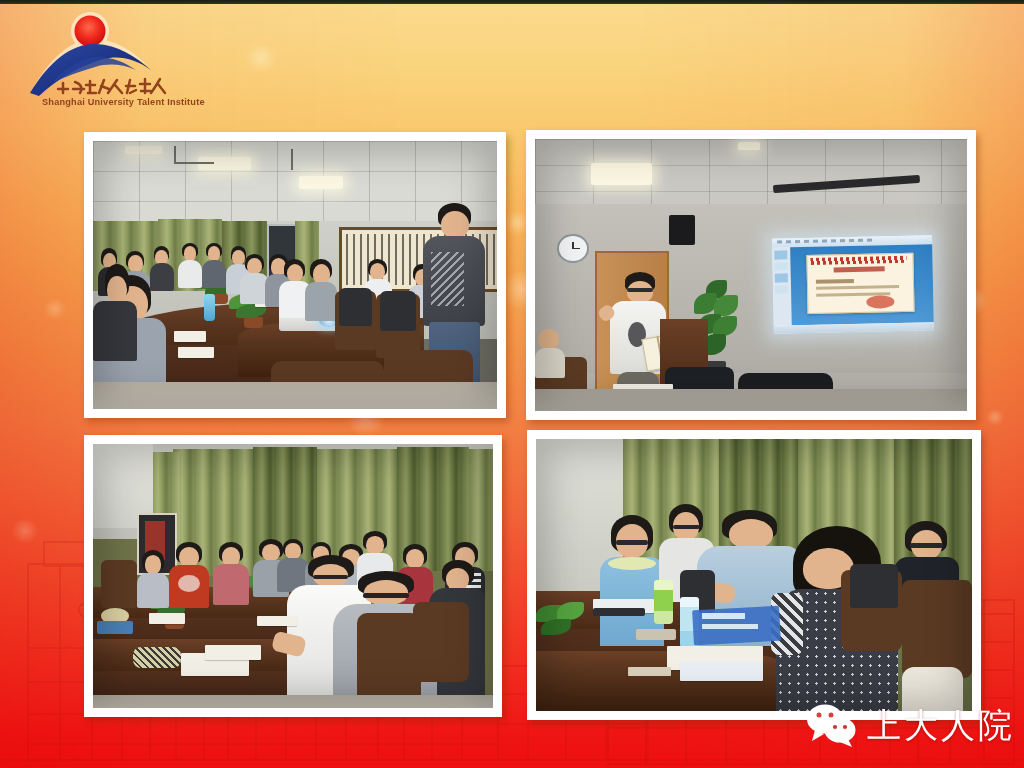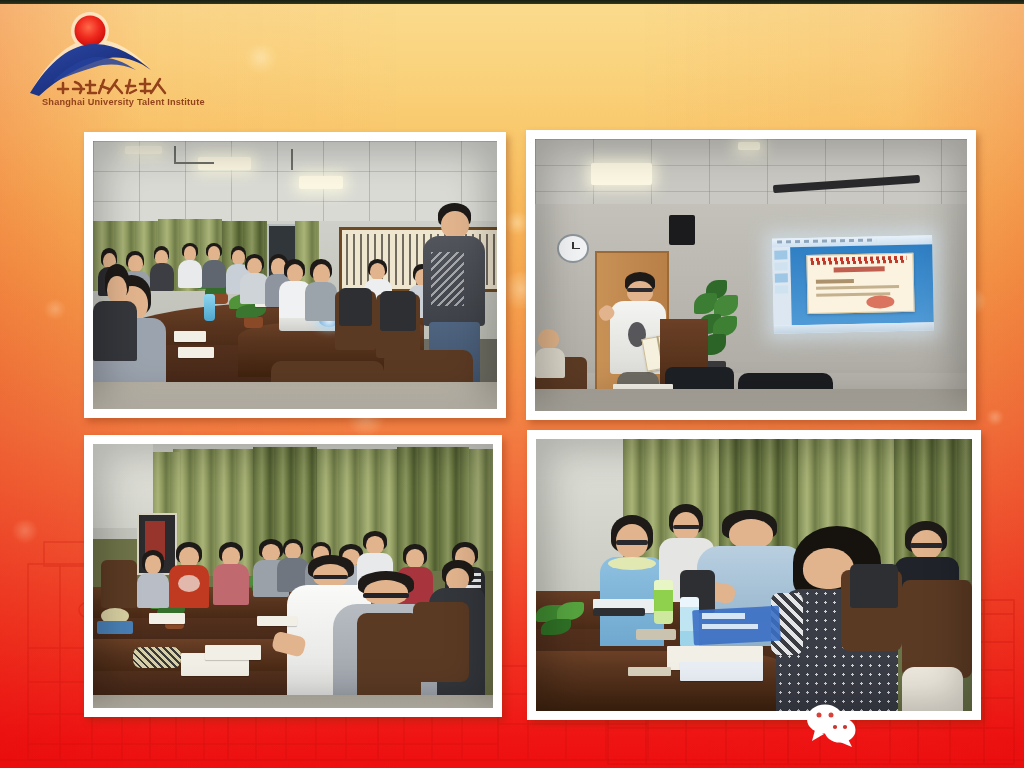--- a/index.html
+++ b/index.html
@@ -662,15 +662,16 @@
       </g>
       <g fill="#d8423a">
         <circle cx="13" cy="12" r="2.5"></circle>
         <circle cx="25" cy="12" r="2.5"></circle>
       </g>
       <g fill="#c9342c">
         <circle cx="29" cy="24" r="2.1"></circle>
         <circle cx="39" cy="24" r="2.1"></circle>
       </g>
     </svg>
+    <div class="wechat-text">上大人院</div>
   </div>
 
 </div>
 
 </body></html>

